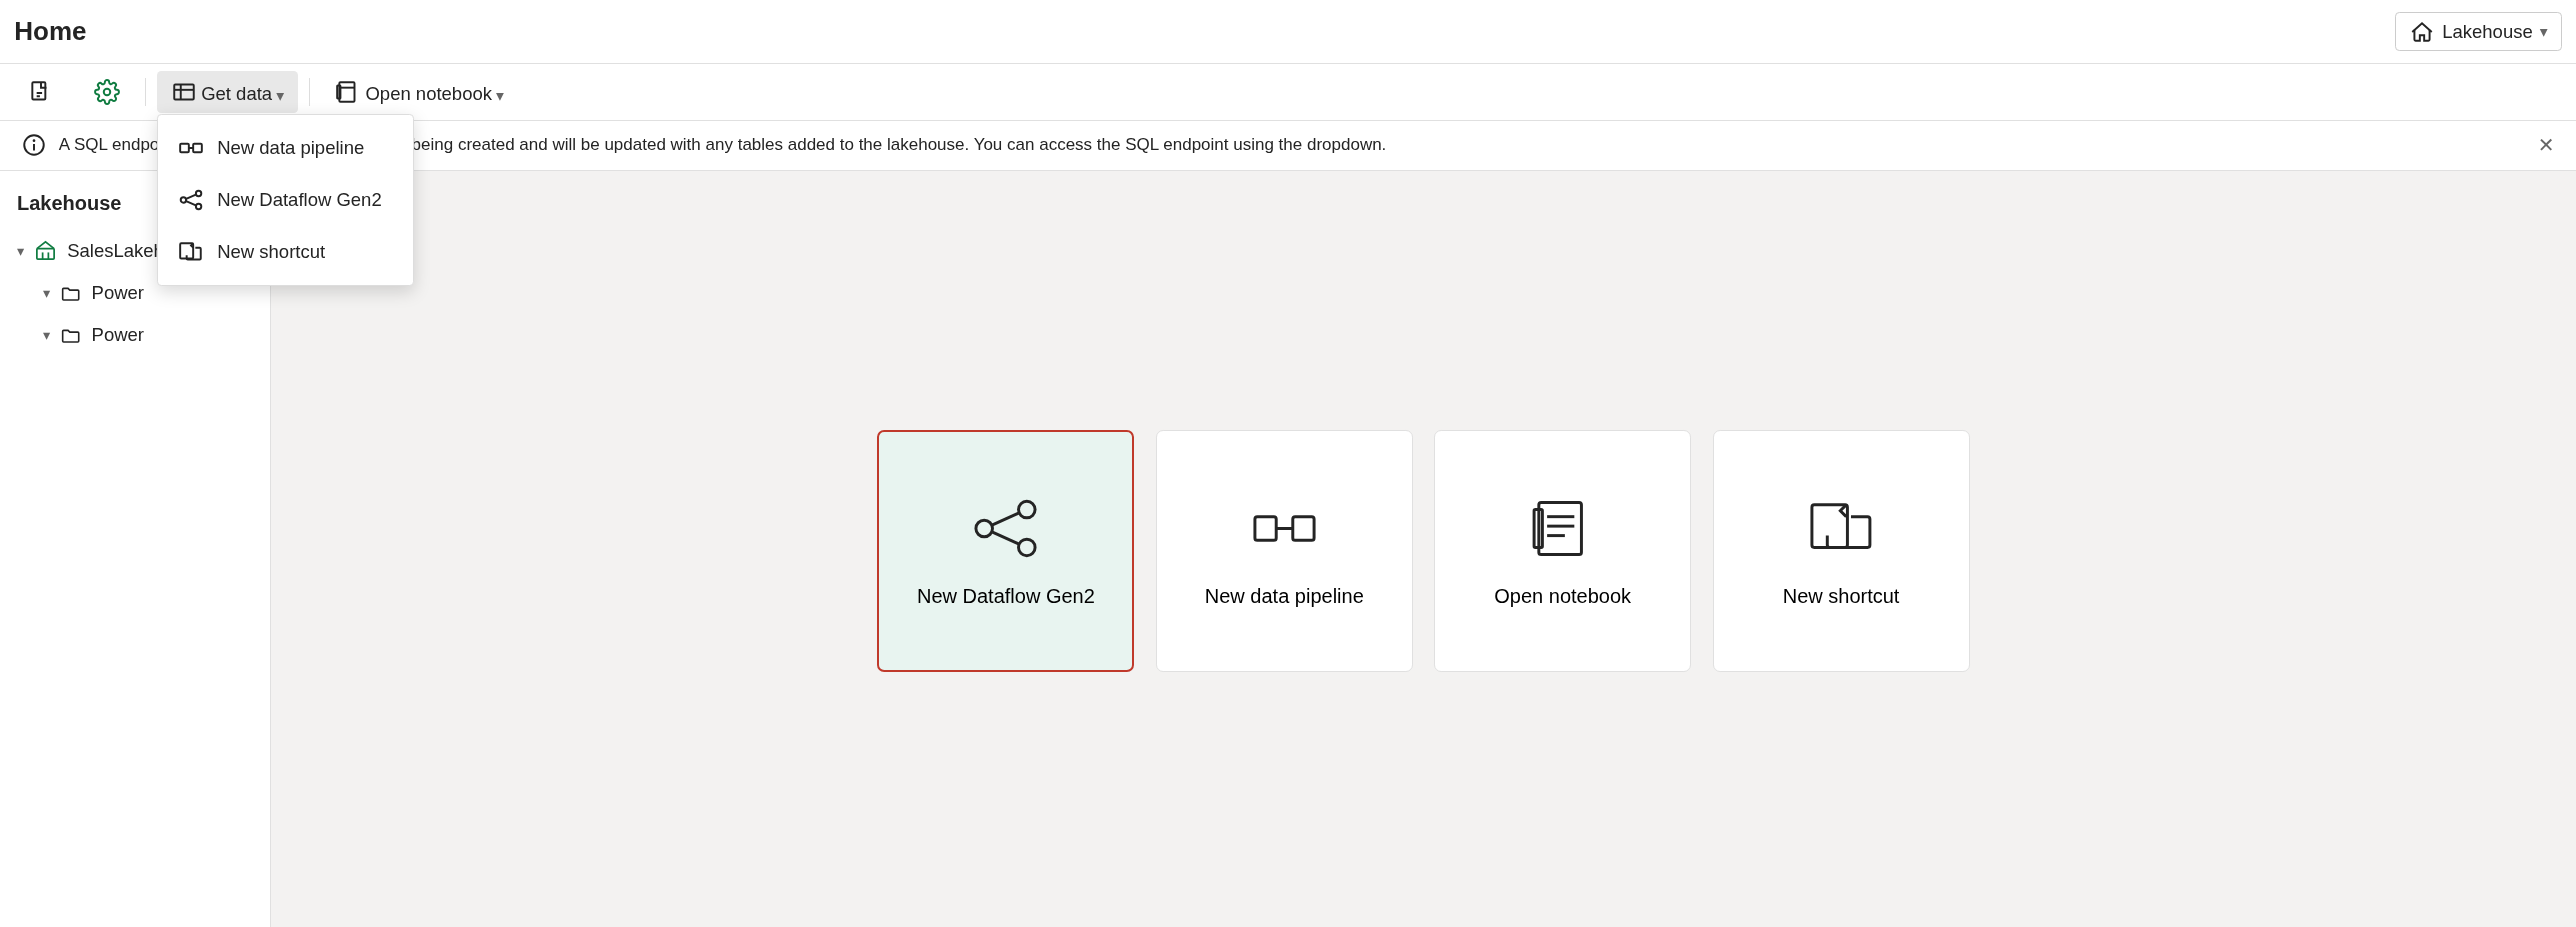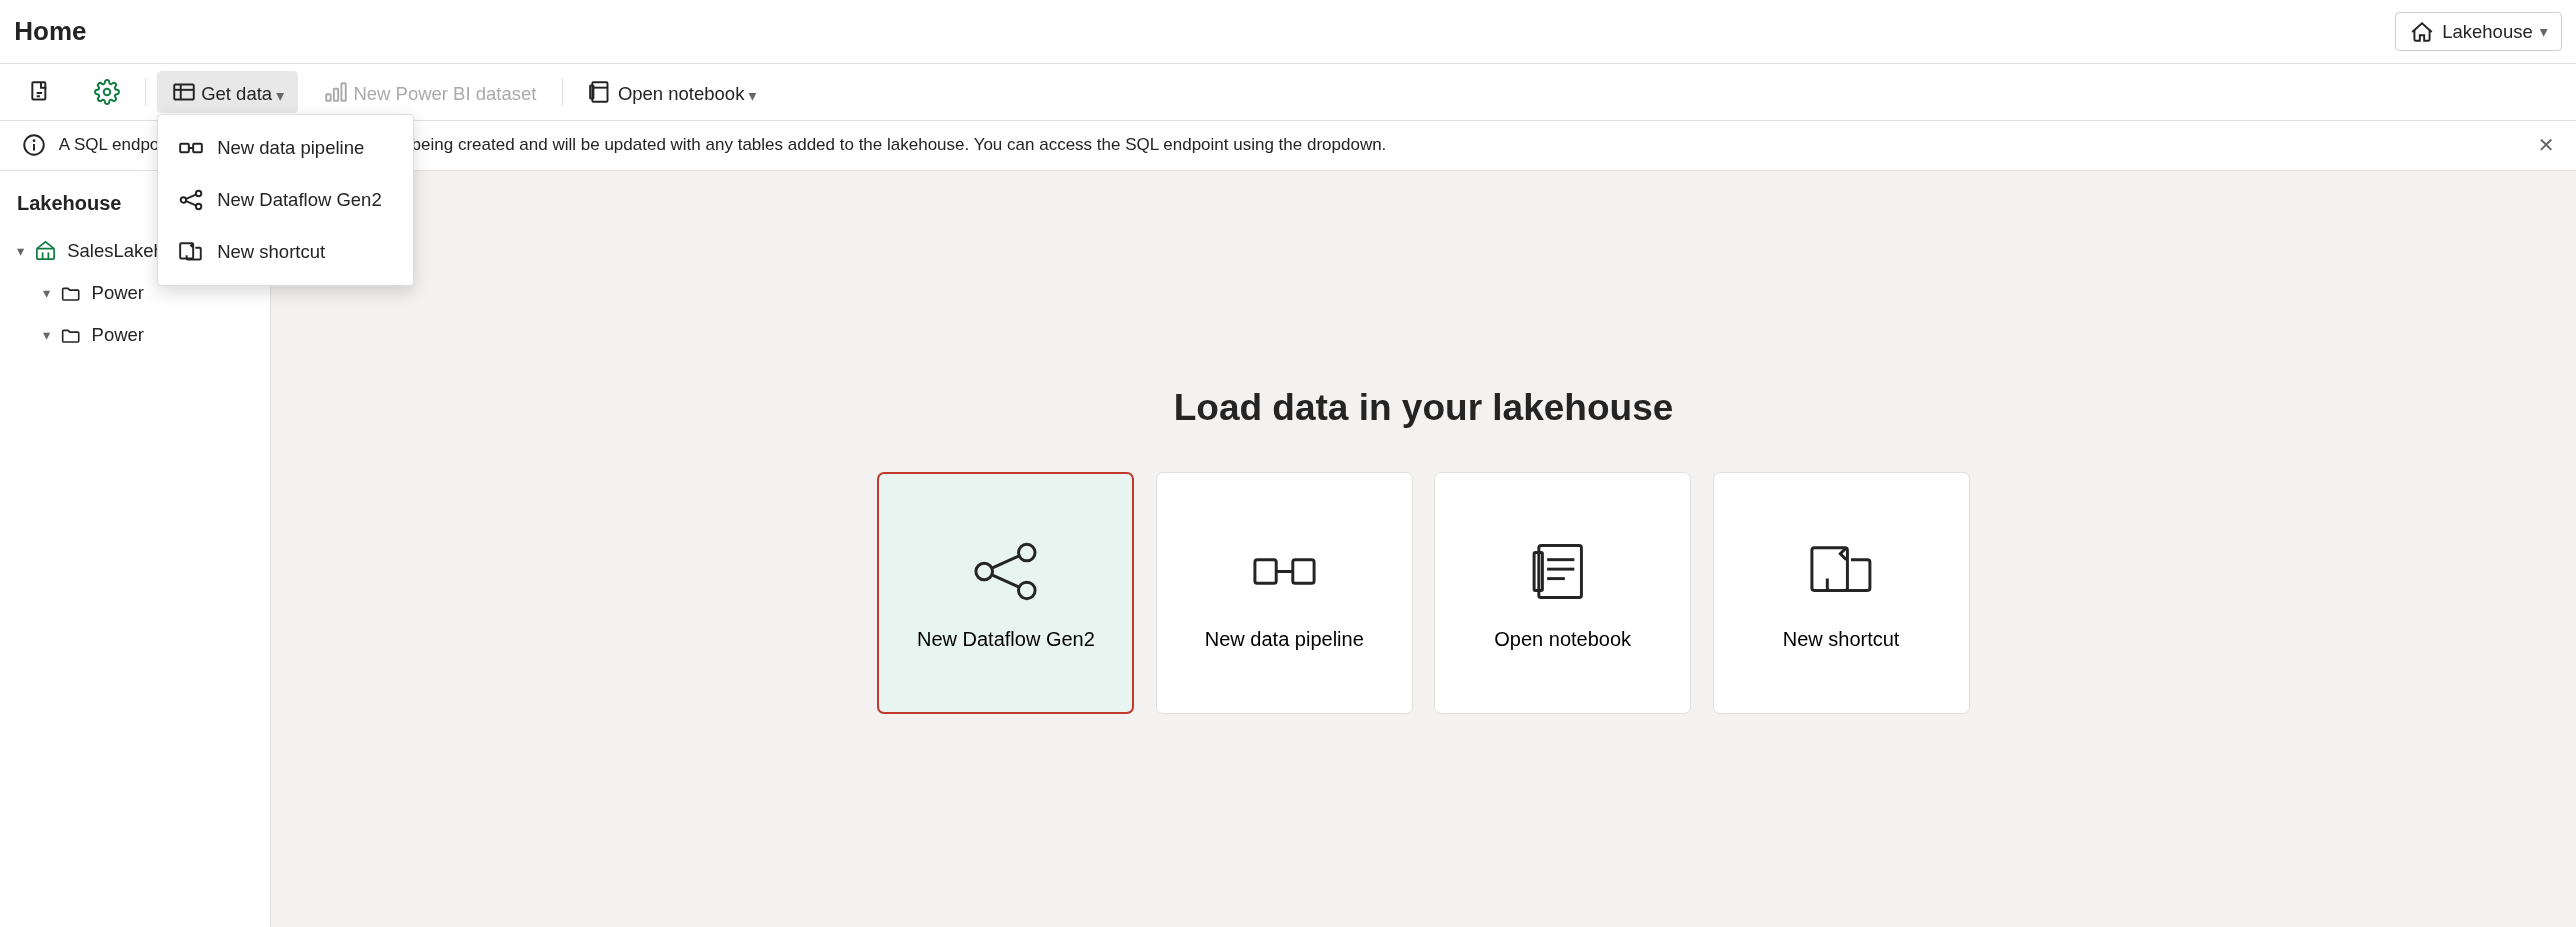--- a/index.html
+++ b/index.html
@@ -280,28 +280,20 @@
         <svg width="26" height="26" viewBox="0 0 24 24" fill="none" stroke="#242424" stroke-width="1.8">
           <rect x="2" y="4" width="12" height="14" rx="1"></rect>
           <path d="M16 8h4a1 1 0 011 1v9a1 1 0 01-1 1H9a1 1 0 01-1-1v-3"></path>
           <path d="M14 8l-2-2 2-2"></path>
         </svg>
         <span>New shortcut</span>
       </div>
     </div>
   </div>
 
-  <button class="toolbar-btn disabled">
-    <svg class="icon-sm" viewBox="0 0 24 24" fill="none" stroke="#aaa" stroke-width="1.8">
-      <rect x="3" y="14" width="4" height="6" rx="0.5"></rect>
-      <rect x="10" y="9" width="4" height="11" rx="0.5"></rect>
-      <rect x="17" y="4" width="4" height="16" rx="0.5"></rect>
-    </svg>
-    <span>New Power BI dataset</span>
-  </button>
 
   <div class="toolbar-separator"></div>
 
   <button class="toolbar-btn">
     <svg class="icon-sm" viewBox="0 0 24 24" fill="none" stroke="#242424" stroke-width="1.8">
       <rect x="4" y="3" width="14" height="18" rx="1"></rect>
       <line x1="4" y1="8" x2="18" y2="8"></line>
       <rect x="2" y="6" width="3" height="12" rx="0.5"></rect>
     </svg>
     <span>Open notebook</span>
@@ -346,21 +338,20 @@
     <div class="sidebar-item indent-1">
       <span class="chevron">▾</span>
       <svg width="21.4" height="21.4" viewBox="0 0 24 24" fill="none" stroke="#242424" stroke-width="1.8">
         <path d="M3 7a1 1 0 011-1h5l2 2h9a1 1 0 011 1v9a1 1 0 01-1 1H4a1 1 0 01-1-1V7z"></path>
       </svg>
       <span>Power</span>
     </div>
   </div>
 
   <div class="main-content">
-    <div class="content-title">Load data in your lakehouse</div>
 
     <div class="cards-row">
 
       <div class="card highlighted">
         <svg width="71" height="71" viewBox="0 0 60 60" fill="none" stroke="#242424" stroke-width="2.5">
           <circle cx="12" cy="30" r="7"></circle>
           <circle cx="48" cy="14" r="7"></circle>
           <circle cx="48" cy="46" r="7"></circle>
           <line x1="19" y1="27" x2="41" y2="17"></line>
           <line x1="19" y1="33" x2="41" y2="43"></line>

